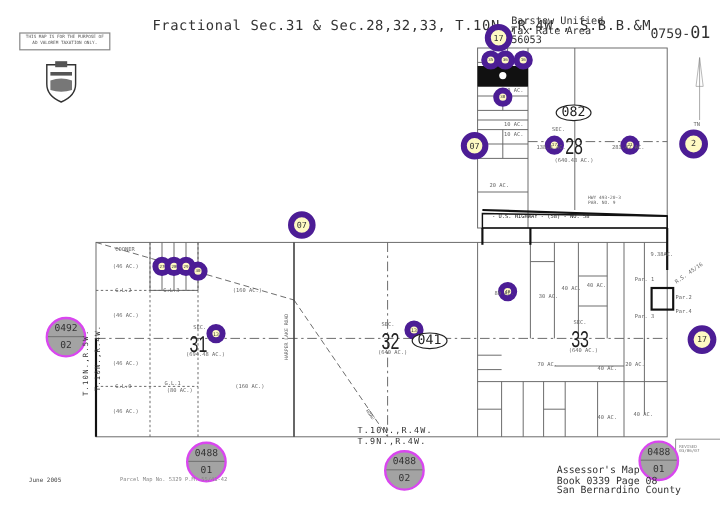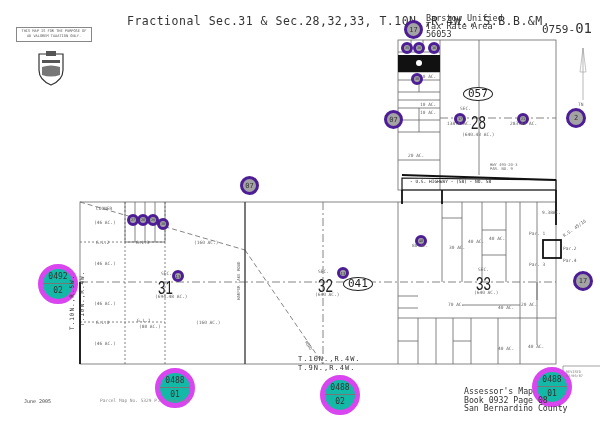--- a/index.html
+++ b/index.html
@@ -4,22 +4,22 @@
 <style>
   html,body{margin:0;padding:0;background:#fff;}
   body{width:600px;height:423px;position:relative;overflow:hidden;font-family:"DejaVu Sans Mono","Liberation Mono",monospace;color:#222;}
   .abs{position:absolute;}
   .title{left:127px;top:14px;font-size:11.5px;letter-spacing:0.5px;white-space:nowrap;color:#333;}
   .disclaimer{left:16px;top:27px;width:76px;height:15px;border:1px solid #888;font-size:3.6px;line-height:5px;padding:1px 2px;box-sizing:border-box;color:#555;text-align:center;}
   .seal{left:36px;top:50px;width:30px;height:36px;}
   .tra{left:426px;top:14px;font-size:8.5px;line-height:8px;color:#333;white-space:pre;}
   .pageref{left:542px;top:20px;font-size:11px;color:#333;white-space:nowrap;}
   .pageref .big{font-size:14px;}
-  .circ{position:absolute;border:3px solid #4c1d95;border-radius:50%;font-size:7px;display:flex;align-items:center;justify-content:center;background:#a3a3a3;color:#333;}
-  .bookcirc{position:absolute;width:30px;height:30px;border:5px solid #d946ef;border-radius:50%;font-size:8px;background:#14b8a6;color:#333;text-align:center;}
+  .circ{position:absolute;border:5px solid #4c1d95;border-radius:50%;font-size:7px;display:flex;align-items:center;justify-content:center;background:#fef9c3;color:#333;}
+  .bookcirc{position:absolute;width:30px;height:30px;border:2px solid #d946ef;border-radius:50%;font-size:8px;background:#a3a3a3;color:#333;text-align:center;}
   .bookcirc .top{display:block;border-bottom:1px solid #777;height:14px;line-height:15px;}
   .bookcirc .bot{display:block;line-height:14px;}
   .oval{position:absolute;border:1.3px solid #222;border-radius:50%;font-size:11px;padding:0 4px;line-height:12px;background:#fff;}
   .small{font-size:4.5px;color:#666;position:absolute;white-space:nowrap;}
   .secnum{position:absolute;font-size:19px;color:#222;font-family:"Liberation Sans Narrow","Liberation Sans",sans-serif;transform:scaleX(0.7);transform-origin:left top;}
   .footer-left{left:24px;top:398px;font-size:5px;color:#444;}
   .footer-parcel{left:100px;top:398px;font-size:4.5px;color:#888;}
   .assessor{left:464px;top:387px;font-size:8.2px;line-height:8.5px;color:#333;white-space:pre;}
   .revised{left:566px;top:370px;font-size:3.5px;color:#777;line-height:4px;}
   .twp{font-size:7px;color:#333;white-space:nowrap;letter-spacing:1px;}
@@ -154,21 +154,21 @@
   <span class="bot">02</span>
 </div>
 <div class="bookcirc" style="left:532px;top:367px;">
   <span class="top">0488</span>
   <span class="bot">01</span>
 </div>
 
 <div class="small" style="left:460px;top:106px;">SEC.</div>
 <div class="secnum" style="left:471px;top:112px;">28</div>
 <div class="small" style="left:462px;top:132px;">(640.43 AC.)</div>
-<div class="oval" style="left:463px;top:87px;">057</div>
+<div class="oval" style="left:463px;top:87px;">082</div>
 
 <div class="small" style="left:161px;top:271px;">SEC.</div>
 <div class="secnum" style="left:158px;top:277px;">31</div>
 <div class="small" style="left:155px;top:294px;">(694.48 AC.)</div>
 <div class="circ" style="left:172px;top:270px;width:6px;height:6px;font-size:4px;">13</div>
 
 <div class="small" style="left:318px;top:269px;">SEC.</div>
 <div class="secnum" style="left:318px;top:275px;">32</div>
 <div class="small" style="left:315px;top:292px;">(640 AC.)</div>
 <div class="circ" style="left:337px;top:267px;width:6px;height:6px;font-size:4px;">13</div>
@@ -234,16 +234,16 @@
 <div class="small" style="left:563px;top:246px;">Par.2</div>
 <div class="small" style="left:529px;top:262px;">Par. 3</div>
 <div class="small" style="left:563px;top:258px;">Par.4</div>
 
 <div class="abs twp" style="left:298px;top:355px;">T.10N.,R.4W.</div>
 <div class="abs twp" style="left:298px;top:364px;">T.9N.,R.4W.</div>
 
 <div class="abs footer-left">June 2005</div>
 <div class="abs footer-parcel">Parcel Map No. 5329 P.M. 55/41-42</div>
 <div class="abs assessor">Assessor's Map
-Book 0932 Page 08
+Book 0339 Page 08
 San Bernardino County</div>
 <div class="abs revised" style="white-space:pre;">REVISED
 03/06/07</div>
 
 </body></html>

